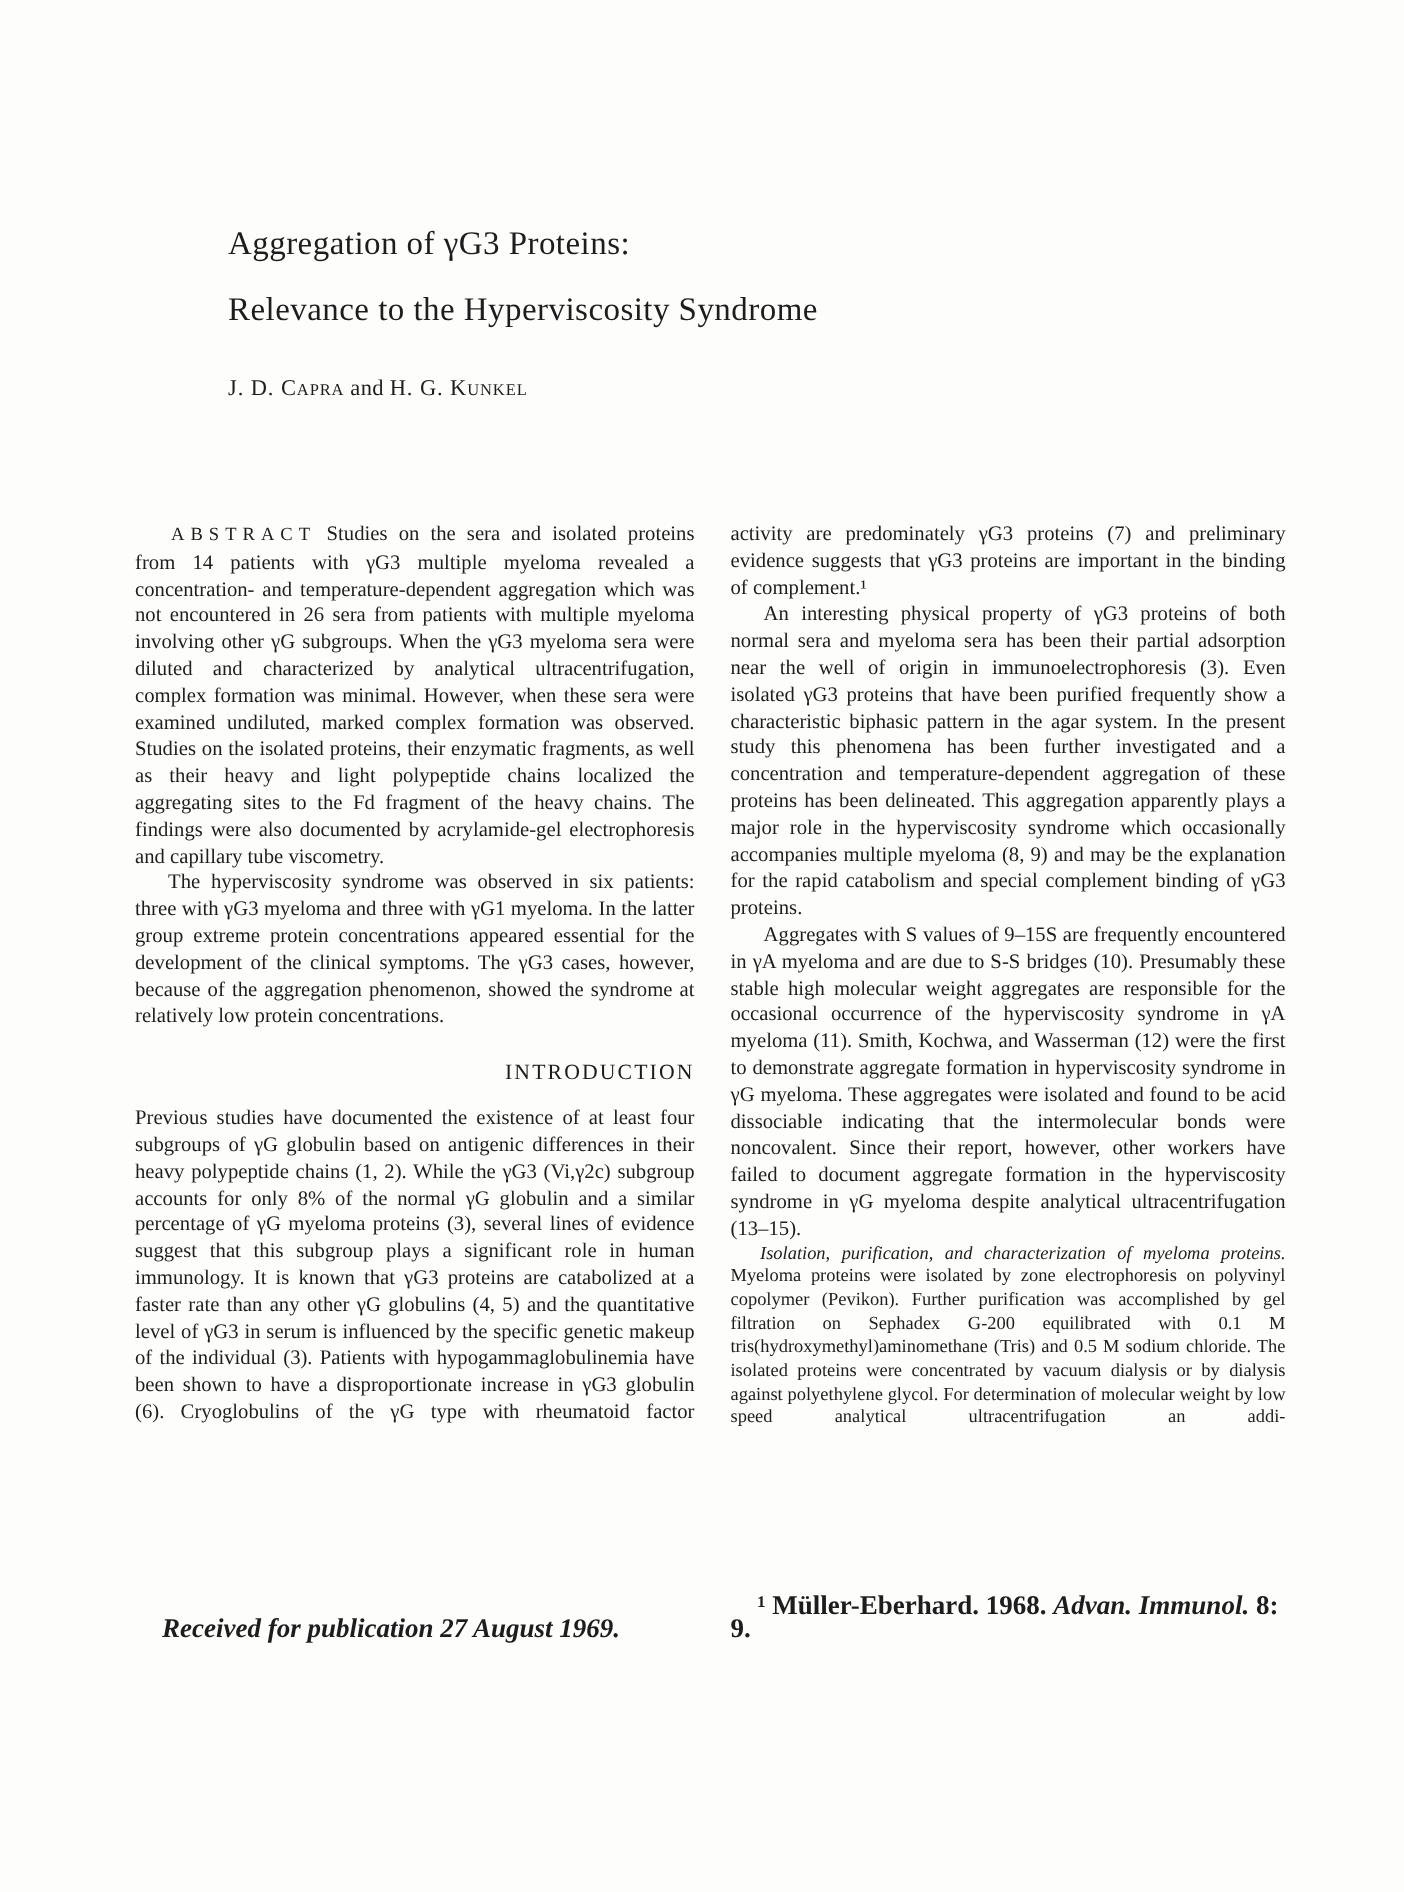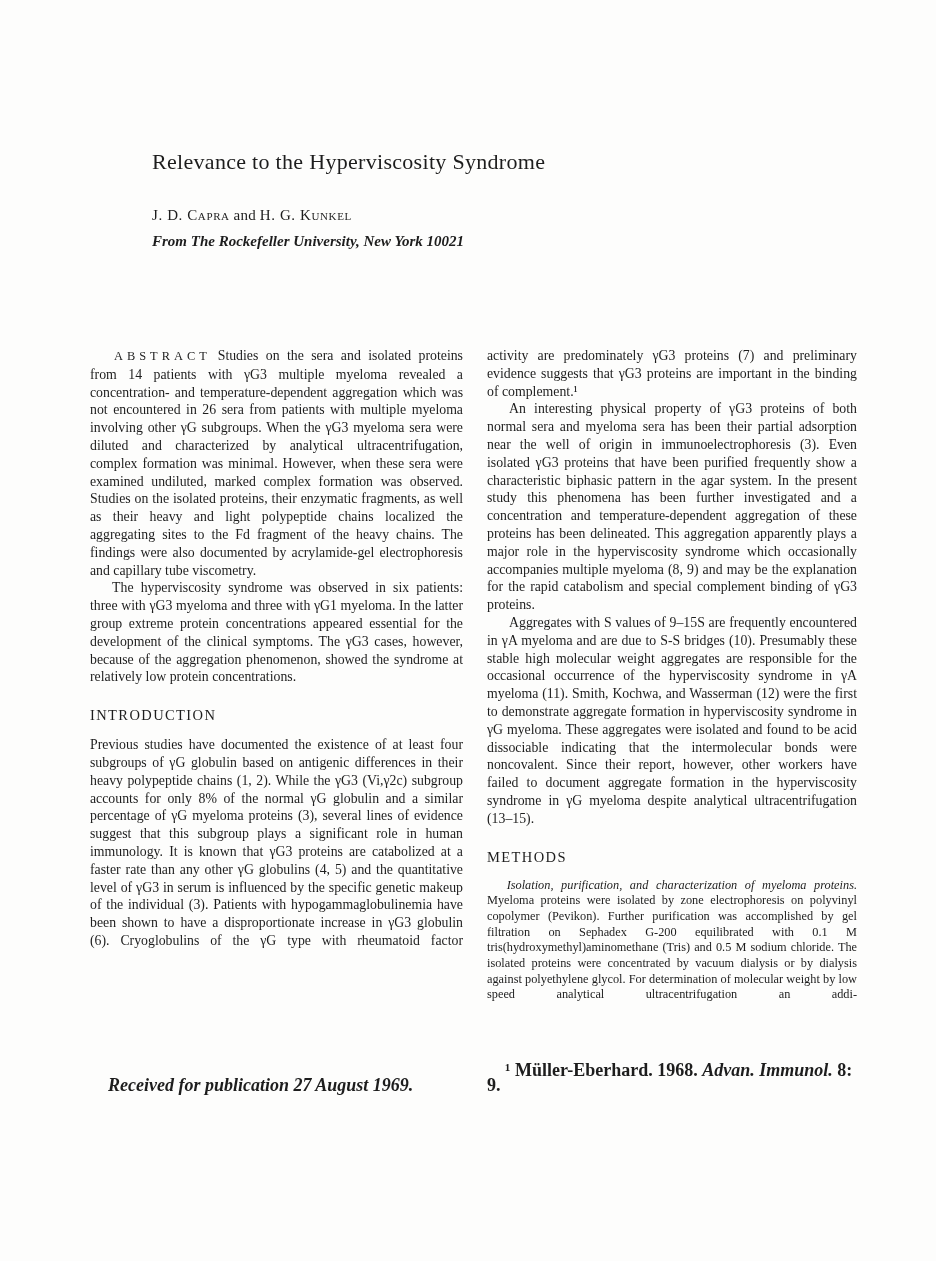--- a/index.html
+++ b/index.html
@@ -8,40 +8,40 @@
     position: relative;
     width: 936px;
     height: 1261px;
     background: #fdfdfc;
     font-family: "Liberation Serif", serif;
     color: #1d1d1d;
     overflow: hidden;
   }
   .title-block { position: absolute; left: 152px; top: 148px; width: 640px; }
   .title { font-size: 22px; font-weight: normal; line-height: 28px; letter-spacing: 0.3px; }
-  .title + .title { margin-top: 0; }
+  .title + .title { margin-top: 16px; }
   .authors { font-size: 15px; margin-top: 31px; letter-spacing: 0.2px; }
   .sc { font-variant: small-caps; letter-spacing: 0.6px; }
   .affiliation { font-size: 15px; font-weight: bold; font-style: italic; margin-top: 9px; }
 
   .col { position: absolute; top: 347px; height: 763px; }
   .col-left  { left: 90px;  width: 373px; }
   .col-right { left: 487px; width: 370px; }
 
   .body-text { font-size: 13.8px; line-height: 17.8px; text-align: justify; hyphens: auto; }
   .indent { text-indent: 1.6em; }
   .cont-justify { text-align-last: justify; }
 
   .abstract-label { letter-spacing: 4px; font-size: 12.4px; margin-right: 7px; margin-left: 24px; }
 
   .section-heading {
     font-weight: normal;
     font-size: 14.5px;
     letter-spacing: 1.4px;
-    text-align: left;
+    text-align: right;
     margin: 21px 0 12px 0;
   }
 
   .small-text { font-size: 12.3px; line-height: 15.7px; text-align: justify; hyphens: auto; }
   .italic { font-style: italic; text-align: right; }
 
   .footnote {
     position: absolute;
     bottom: 16px; left: 0;
     width: 100%;
@@ -57,36 +57,35 @@
   .journal-name { font-weight: bold; font-style: italic; margin-right: 36px; }
   .volume { font-weight: bold; font-style: italic; margin-right: 24px; }
   .year { font-weight: bold; font-style: italic; }
 </style>
 </head>
 <body>
 
 <div class="page">
 
   <header class="title-block">
+    <h1 class="title">Aggregation of γG3 Proteins:</h1>
     <h1 class="title">Relevance to the Hyperviscosity Syndrome</h1>
     <p class="authors"><span class="sc">J. D. Capra</span><span> and </span><span class="sc">H. G. Kunkel</span></p>
-    <p class="affiliation">From The Rockefeller University, New York 10021</p>
   </header>
 
   <div class="col col-left">
     <p class="body-text"><span class="abstract-label">ABSTRACT</span><span>Studies on the sera and isolated proteins from 14 patients with γG3 multiple myeloma revealed a concentration- and temperature-dependent aggregation which was not encountered in 26 sera from patients with multiple myeloma involving other γG subgroups. When the γG3 myeloma sera were diluted and characterized by analytical ultracentrifugation, complex formation was minimal. However, when these sera were examined undiluted, marked complex formation was observed. Studies on the isolated proteins, their enzymatic fragments, as well as their heavy and light polypeptide chains localized the aggregating sites to the Fd fragment of the heavy chains. The findings were also documented by acrylamide-gel electrophoresis and capillary tube viscometry.</span></p>
     <p class="body-text indent">The hyperviscosity syndrome was observed in six patients: three with γG3 myeloma and three with γG1 myeloma. In the latter group extreme protein concentrations appeared essential for the development of the clinical symptoms. The γG3 cases, however, because of the aggregation phenomenon, showed the syndrome at relatively low protein concentrations.</p>
     <h2 class="section-heading">INTRODUCTION</h2>
     <p class="body-text cont-justify">Previous studies have documented the existence of at least four subgroups of γG globulin based on antigenic differences in their heavy polypeptide chains (1, 2). While the γG3 (Vi,γ2c) subgroup accounts for only 8% of the normal γG globulin and a similar percentage of γG myeloma proteins (3), several lines of evidence suggest that this subgroup plays a significant role in human immunology. It is known that γG3 proteins are catabolized at a faster rate than any other γG globulins (4, 5) and the quantitative level of γG3 in serum is influenced by the specific genetic makeup of the individual (3). Patients with hypogammaglobulinemia have been shown to have a disproportionate increase in γG3 globulin (6). Cryoglobulins of the γG type with rheumatoid factor</p>
     <p class="footnote received">Received for publication 27 August 1969.</p>
   </div>
 
   <div class="col col-right">
     <p class="body-text">activity are predominately γG3 proteins (7) and preliminary evidence suggests that γG3 proteins are important in the binding of complement.¹</p>
     <p class="body-text indent">An interesting physical property of γG3 proteins of both normal sera and myeloma sera has been their partial adsorption near the well of origin in immunoelectrophoresis (3). Even isolated γG3 proteins that have been purified frequently show a characteristic biphasic pattern in the agar system. In the present study this phenomena has been further investigated and a concentration and temperature-dependent aggregation of these proteins has been delineated. This aggregation apparently plays a major role in the hyperviscosity syndrome which occasionally accompanies multiple myeloma (8, 9) and may be the explanation for the rapid catabolism and special complement binding of γG3 proteins.</p>
     <p class="body-text indent">Aggregates with S values of 9–15S are frequently encountered in γA myeloma and are due to S-S bridges (10). Presumably these stable high molecular weight aggregates are responsible for the occasional occurrence of the hyperviscosity syndrome in γA myeloma (11). Smith, Kochwa, and Wasserman (12) were the first to demonstrate aggregate formation in hyperviscosity syndrome in γG myeloma. These aggregates were isolated and found to be acid dissociable indicating that the intermolecular bonds were noncovalent. Since their report, however, other workers have failed to document aggregate formation in the hyperviscosity syndrome in γG myeloma despite analytical ultracentrifugation (13–15).</p>
-    <h2 class="section-heading">METHODS</h2>
     <p class="small-text indent cont-justify"><span class="italic">Isolation, purification, and characterization of myeloma proteins.</span> <span>Myeloma proteins were isolated by zone electrophoresis on polyvinyl copolymer (Pevikon). Further purification was accomplished by gel filtration on Sephadex G-200 equilibrated with 0.1 M tris(hydroxymethyl)aminomethane (Tris) and 0.5 M sodium chloride. The isolated proteins were concentrated by vacuum dialysis or by dialysis against polyethylene glycol. For determination of molecular weight by low speed analytical ultracentrifugation an addi-</span></p>
     <p class="footnote"><span>¹ Müller-Eberhard. 1968. </span><span class="italic">Advan. Immunol.</span><span> 8: 9.</span></p>
   </div>
 
 
 </div>
 
 </body></html>

